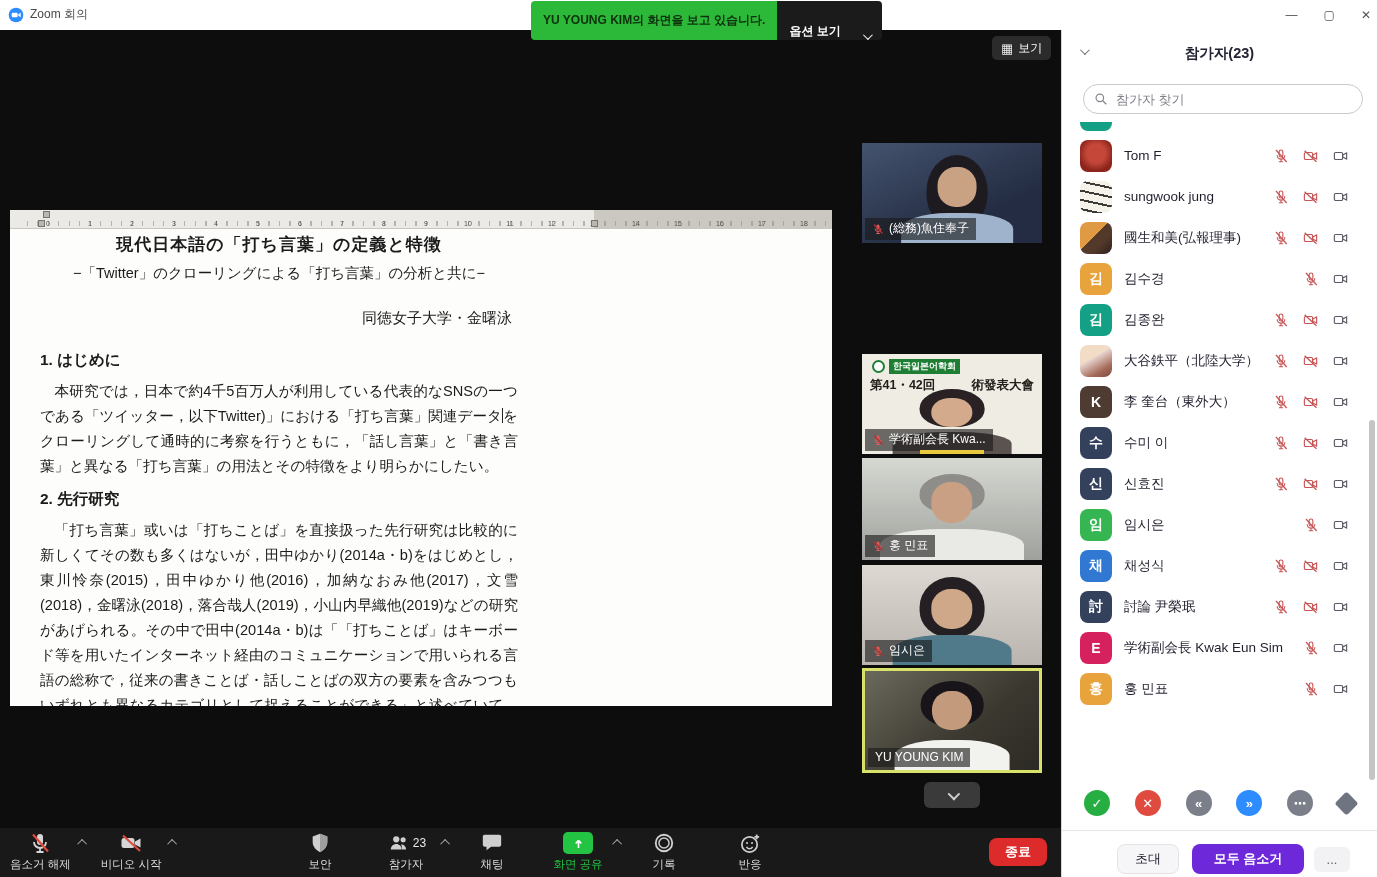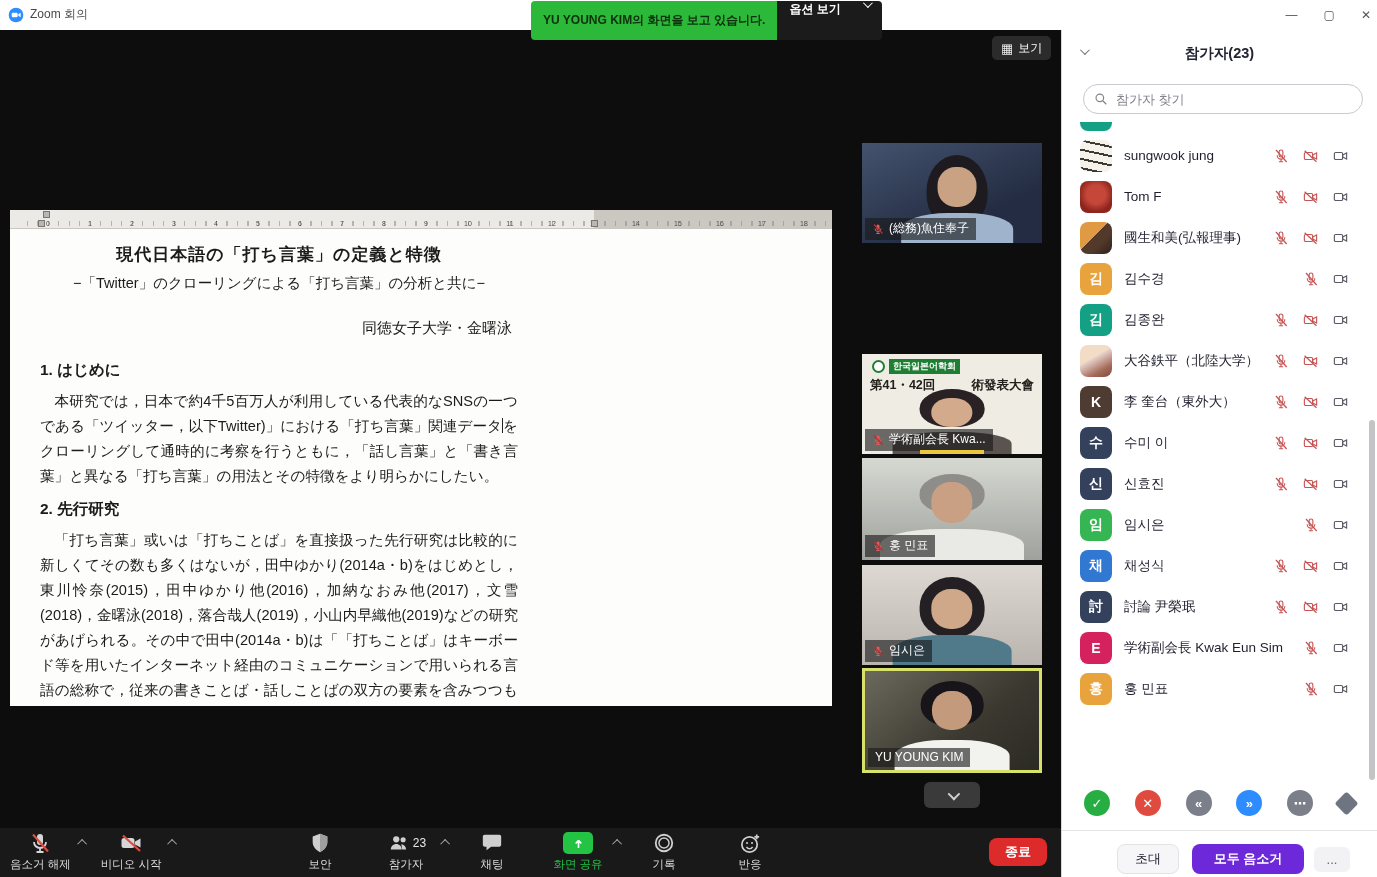--- a/index.html
+++ b/index.html
@@ -5,39 +5,39 @@
   html,body{margin:0;padding:0;background:#222;}
   *{box-sizing:border-box;font-family:"Liberation Sans","DejaVu Sans",sans-serif;}
   .screen{position:relative;width:1377px;height:877px;background:#fff;overflow:hidden;}
 
   
   .titlebar{position:absolute;left:0;top:0;width:1377px;height:30px;background:#fff;z-index:30;}
   .app-id{position:absolute;left:8px;top:6px;display:flex;align-items:center;gap:6px;}
   .app-title{font-size:12px;color:#4a4a4a;}
   .banner{position:absolute;left:531px;top:1px;height:39px;display:flex;}
   .banner-green{display:flex;align-items:center;padding:0 12px;border-radius:4px 0 0 4px;font-size:12px;font-weight:bold;color:#0d300d;background:#2cb838;white-space:nowrap;}
-  .banner-opt{display:flex;align-items:flex-start;gap:22px;padding:0 12px;background:#1b1b1b;color:#fff;font-size:12px;font-weight:bold;border-radius:0 4px 4px 0;white-space:nowrap;}
+  .banner-opt{display:flex;align-items:flex-end;gap:22px;padding:0 12px;background:#1b1b1b;color:#fff;font-size:12px;font-weight:bold;border-radius:0 4px 4px 0;white-space:nowrap;}
   .win-controls{position:absolute;right:6px;top:0;height:30px;display:flex;align-items:center;gap:26px;color:#555;}
   .win-controls span{font-size:12px;cursor:default;}
 
   
   .main-area{position:absolute;left:0;top:30px;width:1061px;height:798px;background:#0d0d0d;}
   .view-btn{position:absolute;left:992px;top:6px;height:24px;display:flex;align-items:center;gap:5px;background:rgba(70,70,70,.55);border-radius:5px;padding:0 9px;color:#fff;font-size:12px;}
   .grid-glyph{font-size:13px;color:#e8e8e8;line-height:1;}
 
   
   .doc{position:absolute;left:10px;top:180px;width:822px;height:496px;background:#fdfdfc;overflow:hidden;}
   .ruler{position:relative;height:19px;background:#eceae6;border-bottom:1px solid #c9c7c2;}
   .ruler-margin{position:absolute;left:584px;top:0;bottom:0;right:0;background:#cbc8c2;}
   .ruler-ticks{position:absolute;left:17px;right:6px;bottom:2px;height:5px;background-image:repeating-linear-gradient(90deg,#8f8f89 0 1px,transparent 1px 10.5px);opacity:.6;}
   .ruler-nums{position:absolute;left:17px;top:2px;white-space:nowrap;}
   .rn{display:inline-block;width:42px;text-align:center;font-size:7px;color:#4e4e4a;}
   .marker{position:absolute;width:7px;height:7px;background:#b9b7b2;border:1px solid #77766f;}
   .mk-a{left:33px;top:1px;} .mk-b{left:28px;bottom:1px;} .mk-c{left:581px;bottom:1px;}
-  .doc-body{padding:12px 0 0 30px;width:508px;font-family:"Liberation Serif","DejaVu Serif",serif;color:#1b1b1b;}
+  .doc-body{padding:2px 0 0 30px;width:508px;font-family:"Liberation Serif","DejaVu Serif",serif;color:#1b1b1b;}
   .doc-col{width:478px;}
   .doc-title{font-size:17px;font-weight:bold;text-align:center;letter-spacing:1px;margin:2px 0 8px;}
   .doc-subtitle{font-size:14.5px;text-align:center;margin:0 0 26px;}
   .doc-author{font-size:15px;text-align:right;padding-right:6px;margin:0 0 22px;}
   .doc-h{font-size:15.5px;font-weight:bold;margin:10px 0 8px;}
   .doc-p{font-size:14.6px;line-height:25px;text-align:justify;margin:0;text-indent:1em;}
   .caret{display:inline-block;width:0;border-left:1.2px solid #222;height:15px;vertical-align:-2px;}
 
   
   .v-tile{position:absolute;left:862px;width:180px;height:100px;background:#000;overflow:hidden;}
@@ -402,44 +402,44 @@
               <path d="M3.2 4.2L21 20.5" stroke="#c75454" stroke-width="1.9"></path>
             </svg>
             <svg class="cam-on-ic" viewBox="0 0 24 24" width="17" height="16">
               <rect x="2.8" y="6.8" width="12.4" height="10.4" rx="2" fill="none" stroke="#5a5a66" stroke-width="1.7"></rect>
               <path d="M15.2 10.6l6-3.2v9.2l-6-3.2z" fill="none" stroke="#5a5a66" stroke-width="1.7"></path>
             </svg>
           </div>
         </div>
 
         <div class="p-row">
+          <div class="p-avatar av-img av-mask"></div>
+          <div class="p-name">Tom F</div>
+          <div class="p-icons">
+            <svg class="mic-off-ic" viewBox="0 0 24 24" width="16" height="16">
+              <rect x="9.2" y="3" width="5.6" height="10.5" rx="2.8" fill="none" stroke="#c75454" stroke-width="1.7"></rect>
+              <path d="M6.3 11a5.7 5.7 0 0 0 11.4 0" stroke="#c75454" stroke-width="1.7" fill="none"></path>
+              <path d="M12 17v3.6M8.8 20.6h6.4" stroke="#c75454" stroke-width="1.7"></path>
+              <path d="M4.5 3L20.5 21" stroke="#c75454" stroke-width="1.9"></path>
+            </svg>
+            <svg class="cam-off-ic" viewBox="0 0 24 24" width="17" height="16">
+              <rect x="2.8" y="6.8" width="12.4" height="10.4" rx="2" fill="none" stroke="#c75454" stroke-width="1.7"></rect>
+              <path d="M15.2 10.6l6-3.2v9.2l-6-3.2z" fill="none" stroke="#c75454" stroke-width="1.7"></path>
+              <path d="M3.2 4.2L21 20.5" stroke="#c75454" stroke-width="1.9"></path>
+            </svg>
+            <svg class="cam-on-ic" viewBox="0 0 24 24" width="17" height="16">
+              <rect x="2.8" y="6.8" width="12.4" height="10.4" rx="2" fill="none" stroke="#5a5a66" stroke-width="1.7"></rect>
+              <path d="M15.2 10.6l6-3.2v9.2l-6-3.2z" fill="none" stroke="#5a5a66" stroke-width="1.7"></path>
+            </svg>
+          </div>
+        </div>
+
+        <div class="p-row">
           <div class="p-avatar av-img av-cal"></div>
           <div class="p-name">sungwook jung</div>
-          <div class="p-icons">
-            <svg class="mic-off-ic" viewBox="0 0 24 24" width="16" height="16">
-              <rect x="9.2" y="3" width="5.6" height="10.5" rx="2.8" fill="none" stroke="#c75454" stroke-width="1.7"></rect>
-              <path d="M6.3 11a5.7 5.7 0 0 0 11.4 0" stroke="#c75454" stroke-width="1.7" fill="none"></path>
-              <path d="M12 17v3.6M8.8 20.6h6.4" stroke="#c75454" stroke-width="1.7"></path>
-              <path d="M4.5 3L20.5 21" stroke="#c75454" stroke-width="1.9"></path>
-            </svg>
-            <svg class="cam-off-ic" viewBox="0 0 24 24" width="17" height="16">
-              <rect x="2.8" y="6.8" width="12.4" height="10.4" rx="2" fill="none" stroke="#c75454" stroke-width="1.7"></rect>
-              <path d="M15.2 10.6l6-3.2v9.2l-6-3.2z" fill="none" stroke="#c75454" stroke-width="1.7"></path>
-              <path d="M3.2 4.2L21 20.5" stroke="#c75454" stroke-width="1.9"></path>
-            </svg>
-            <svg class="cam-on-ic" viewBox="0 0 24 24" width="17" height="16">
-              <rect x="2.8" y="6.8" width="12.4" height="10.4" rx="2" fill="none" stroke="#5a5a66" stroke-width="1.7"></rect>
-              <path d="M15.2 10.6l6-3.2v9.2l-6-3.2z" fill="none" stroke="#5a5a66" stroke-width="1.7"></path>
-            </svg>
-          </div>
-        </div>
-
-        <div class="p-row">
-          <div class="p-avatar av-img av-mask"></div>
-          <div class="p-name">Tom F</div>
           <div class="p-icons">
             <svg class="mic-off-ic" viewBox="0 0 24 24" width="16" height="16">
               <rect x="9.2" y="3" width="5.6" height="10.5" rx="2.8" fill="none" stroke="#c75454" stroke-width="1.7"></rect>
               <path d="M6.3 11a5.7 5.7 0 0 0 11.4 0" stroke="#c75454" stroke-width="1.7" fill="none"></path>
               <path d="M12 17v3.6M8.8 20.6h6.4" stroke="#c75454" stroke-width="1.7"></path>
               <path d="M4.5 3L20.5 21" stroke="#c75454" stroke-width="1.9"></path>
             </svg>
             <svg class="cam-off-ic" viewBox="0 0 24 24" width="17" height="16">
               <rect x="2.8" y="6.8" width="12.4" height="10.4" rx="2" fill="none" stroke="#c75454" stroke-width="1.7"></rect>
               <path d="M15.2 10.6l6-3.2v9.2l-6-3.2z" fill="none" stroke="#c75454" stroke-width="1.7"></path>

